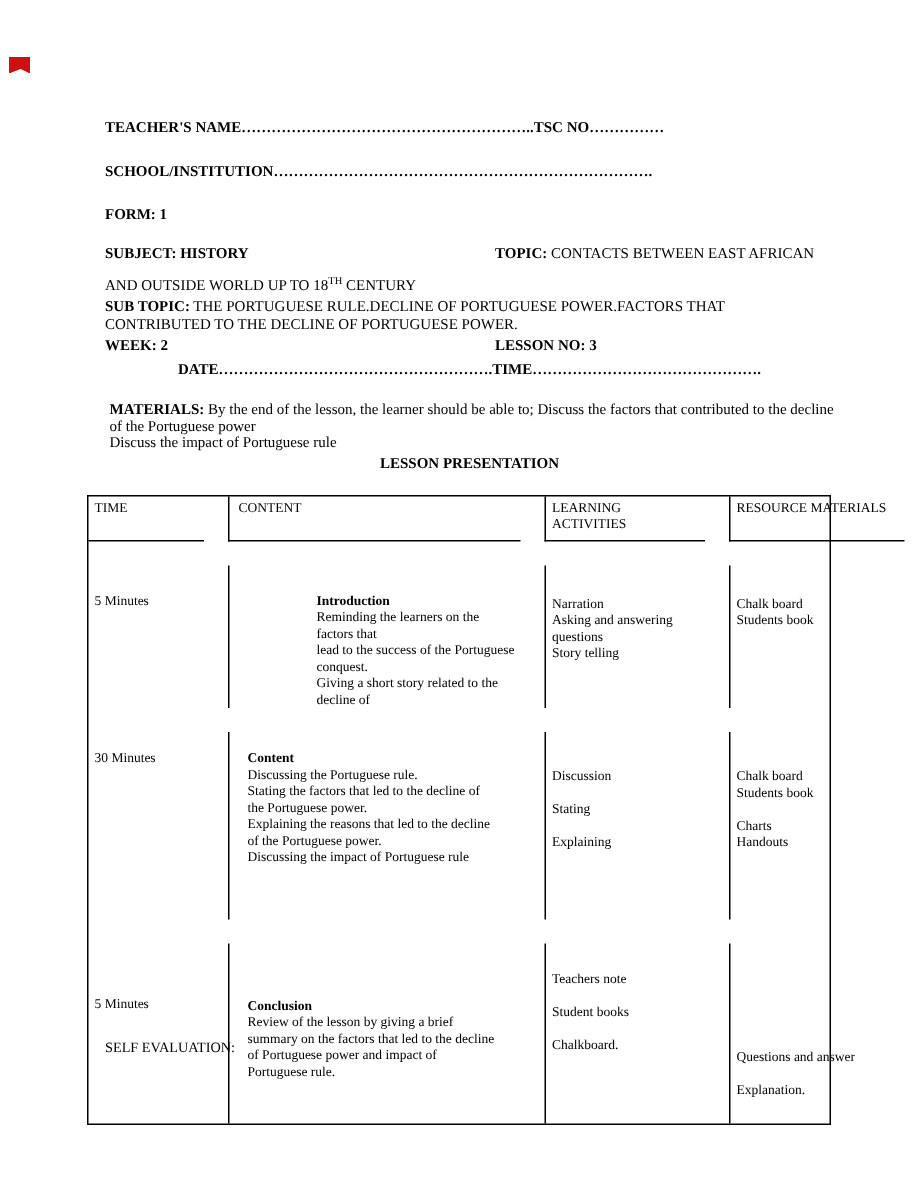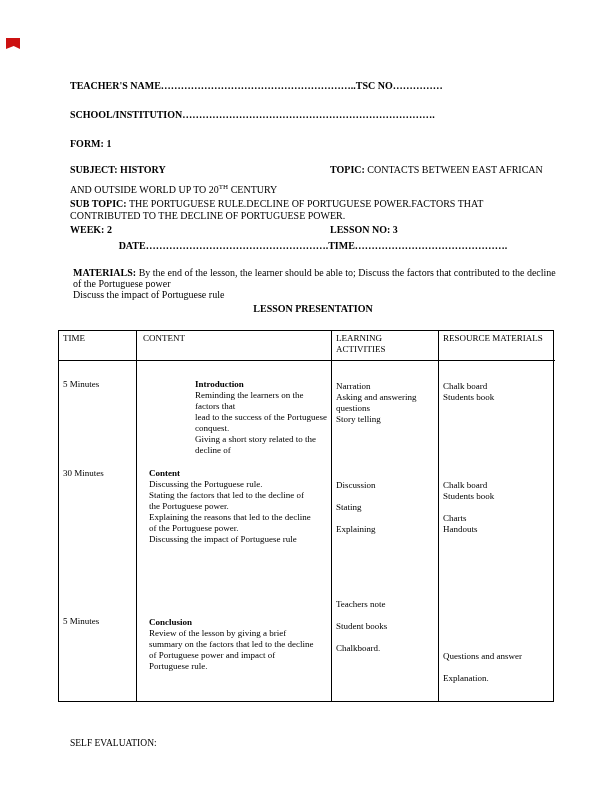--- a/index.html
+++ b/index.html
@@ -35,40 +35,41 @@
   .presentation-title { margin-top:3px; text-align:center; font-weight:bold; }
   .lesson-table {
     position:absolute; left:58px; top:330px;
     width:496px;
     display:grid;
     grid-template-columns:77px 195px 107px 117px;
     grid-template-rows:30px 95px 125px 120px;
     border:1px solid #000;
     font-size:9px; line-height:11px;
     box-sizing:border-box;
+    gap:16px;
   }
   .cell { box-sizing:border-box; padding:2px 3px 0 4px; overflow:hidden; }
   .bl { border-left:1px solid #000; }
   .hb { border-bottom:1px solid #000; }
   .pre { white-space:pre-line; margin:0; }
   .c-content { padding-left:6px; }
   .r1 .c-time { padding-top:16px; }
   .r1 .c-content { padding-top:16px;margin-left:46px; }
   .r1 .c-act { padding-top:18px; }
   .r1 .c-res { padding-top:18px; }
   .r2 .c-time { padding-top:10px; }
   .r2 .c-content { padding-top:10px; }
   .r2 .c-act { padding-top:22px; }
   .r2 .c-res { padding-top:22px; }
   .r3 .c-time { padding-top:33px; }
   .r3 .c-content { padding-top:34px; }
   .r3 .c-act { padding-top:68px; }
   .r3 .c-res { padding-top:16px; }
   .content-title { font-weight:bold; margin:0; }
-  .self-eval { position:absolute; left:70px; top:728px; font-size:9.5px; }
+  .self-eval { position:absolute; left:70px; top:684px; font-size:9.5px; }
 </style>
 </head>
 <body>
 
 <div class="page">
 
   <div class="ribbon"></div>
 
   <div class="doc">
 
@@ -76,21 +77,21 @@
 
     <p class="line b mt17">SCHOOL/INSTITUTION………………………………………………………………….</p>
 
     <p class="line b mt17">FORM: 1</p>
 
     <div class="two-col mt14">
       <span class="left b">SUBJECT: HISTORY</span>
       <span><span class="b">TOPIC:</span><span> CONTACTS BETWEEN EAST AFRICAN</span></span>
     </div>
 
-    <p class="line mt5"><span>AND OUTSIDE WORLD UP TO 20</span><span class="sup">TH</span><span> CENTURY</span></p>
+    <p class="line mt5"><span>AND OUTSIDE WORLD UP TO 18</span><span class="sup">TH</span><span> CENTURY</span></p>
 
     <p class="line subtopic"><span class="b">SUB TOPIC:</span><span> THE PORTUGUESE RULE.DECLINE OF PORTUGUESE POWER.FACTORS THAT CONTRIBUTED TO THE DECLINE OF PORTUGUESE POWER.</span></p>
 
     <div class="two-col mt3">
       <span class="left b">WEEK: 2</span>
       <span class="b">LESSON NO: 3</span>
     </div>
 
     <p class="line b mt4">DATE……………………………………………….TIME……………………………………….</p>
 

